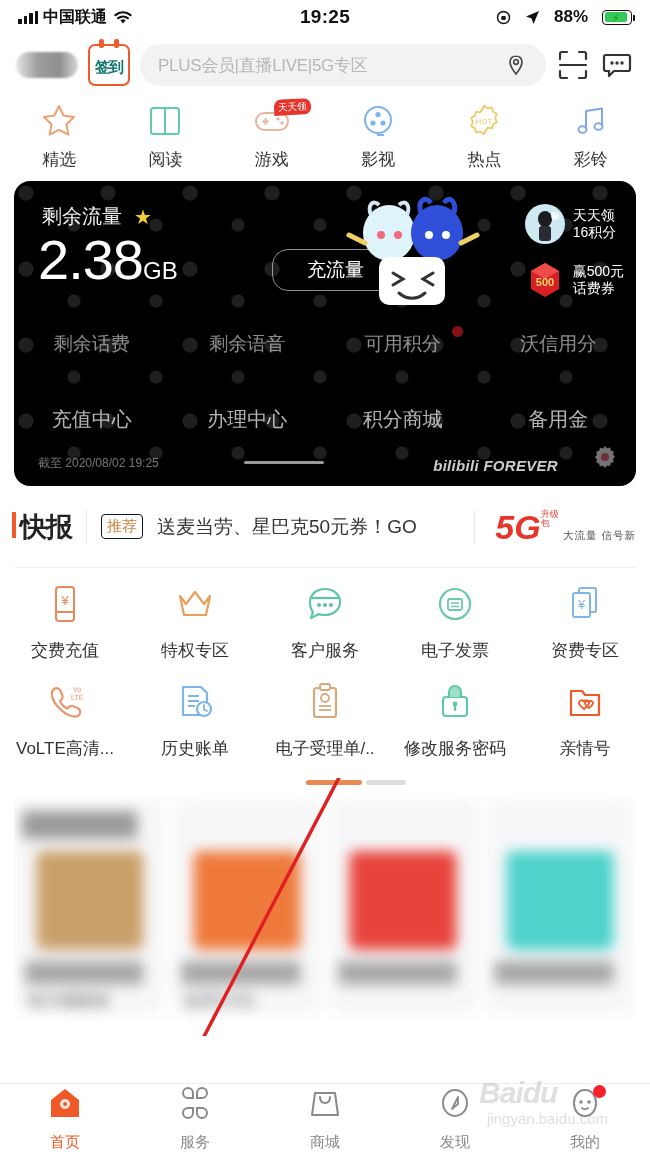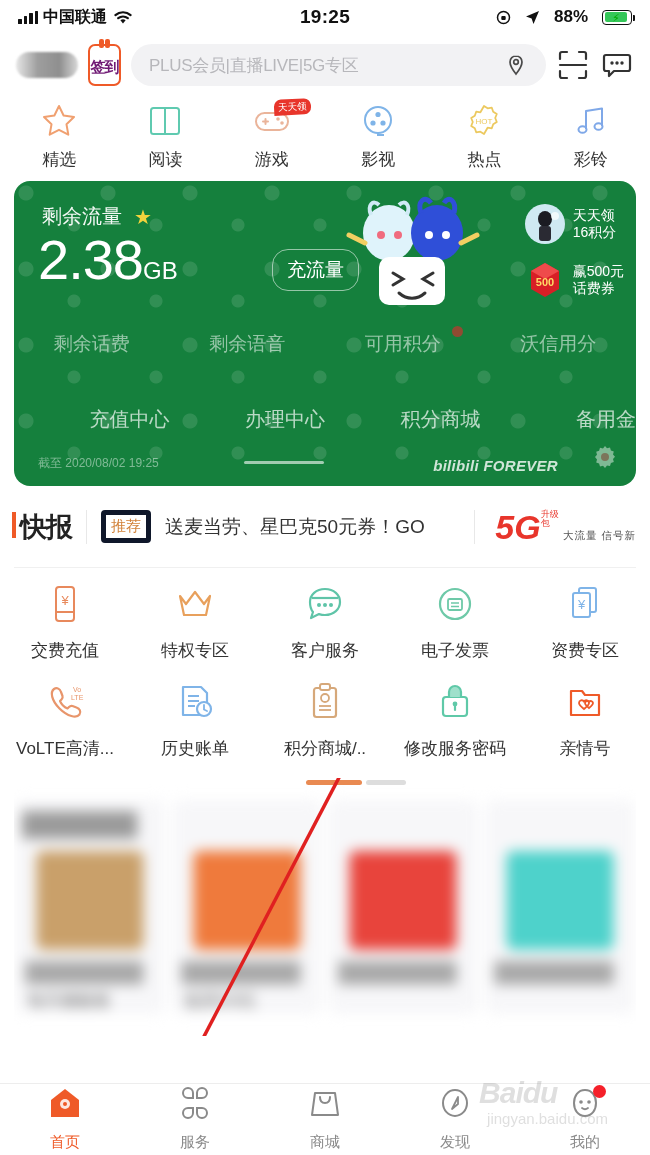--- a/index.html
+++ b/index.html
@@ -30,23 +30,23 @@
   .batt b{position:absolute;left:9px;top:1px;color:#0a0;font-size:11px;}
 
   
   .header{ height:62px; display:flex; align-items:center; padding:0 16px; gap:10px; }
   .user-pill{
     width:62px;height:26px;border-radius:13px;
     background:linear-gradient(90deg,#e6e6e6,#9e9e9e 35%,#8f8f8f 70%,#d8d8d8);
     filter:blur(1.2px); flex:0 0 auto;
   }
   .signin{
-    width:33px;height:42px;border:2.5px solid #ef5a28;border-radius:7px;
+    width:42px;height:42px;border:2.5px solid #ef5a28;border-radius:7px;
     position:relative;display:flex;align-items:center;justify-content:center;
-    color:#701a75;font-size:15px;font-weight:bold;flex:0 0 auto;
+    color:#0f766e;font-size:15px;font-weight:bold;flex:0 0 auto;
     background:#fff;
   }
   .signin:before,.signin:after{
     content:"";position:absolute;top:-7px;width:5px;height:9px;background:#ef5a28;border-radius:2px;
   }
   .signin:before{left:9px} .signin:after{right:9px}
   .signin span{ margin-top:4px; letter-spacing:-1px; }
   .searchbar{
     flex:1;height:42px;background:#f2f2f4;border-radius:21px;
     display:flex;align-items:center;padding:0 18px;gap:8px;
@@ -60,58 +60,58 @@
   .navitem .lbl{ font-size:17px; color:#333; }
   .badge-tt{
     position:absolute;top:-3px;left:52%;background:#e8352b;color:#fff;
     font-size:9.5px;padding:1.5px 4px;border-radius:7px 7px 7px 0;white-space:nowrap;
     transform:rotate(-3deg);
   }
 
   
   .card{
     margin:2px 14px 0;height:305px;border-radius:16px;
-    background:#15803d;position:relative;overflow:hidden;color:#fff;
+    background:#000000;position:relative;overflow:hidden;color:#fff;
   }
   .card .pattern{
     position:absolute;inset:0;opacity:.12;
     background-image:
       radial-gradient(circle at 12px 12px, #fff 7px, transparent 8px),
       radial-gradient(circle at 60px 44px, #fff 6px, transparent 7px);
     background-size:82px 76px, 82px 76px;
   }
   .c-title{ position:absolute;left:28px;top:22px;font-size:20px;opacity:.95;display:flex;align-items:center;gap:12px;}
   .star{ width:20px;height:20px;color:#ffd83d;font-size:20px;line-height:20px; }
   .c-value{ position:absolute;left:24px;top:46px;font-size:56px;font-weight:300;letter-spacing:-1px; }
   .c-value small{ font-size:24px;font-weight:400;letter-spacing:0; }
   .c-btn{
-    position:absolute;left:258px;top:68px;padding:7px 14px;
+    position:absolute;left:258px;top:68px;padding:7px 34px;
     border:1.5px solid rgba(255,255,255,.55);border-radius:16px;font-size:19px;
   }
   .c-mascots{ position:absolute;right:150px;top:8px;width:145px;height:130px; }
   .c-promos{ position:absolute;right:12px;top:22px;display:flex;flex-direction:column;gap:14px; }
   .promo{ display:flex;align-items:center;gap:7px; }
   .promo .pico{ width:42px;height:42px;border-radius:50%;flex:0 0 auto;overflow:hidden;position:relative; }
   .promo .ptxt{ font-size:14px;line-height:1.25;white-space:nowrap; }
   .c-stats{ position:absolute;left:0;right:0;top:150px;display:flex; }
   .c-stats div{ flex:1;text-align:center;font-size:19px;opacity:.55;position:relative; }
   .dot-red{ position:absolute;right:18px;top:-5px;width:11px;height:11px;background:#f5202a;border-radius:50%; }
   .c-links{ position:absolute;left:0;right:0;top:225px;display:flex; }
-  .c-links div{ flex:1;text-align:right;font-size:20px;opacity:.7; }
+  .c-links div{ flex:1;text-align:center;font-size:20px;opacity:.7; }
   .c-foot{ position:absolute;left:24px;bottom:14px;font-size:12px;opacity:.45; }
   .c-bili{ position:absolute;right:78px;bottom:12px;font-size:15px;font-weight:bold;font-style:italic;opacity:.8;letter-spacing:.3px; }
   .c-gear{ position:absolute;right:18px;bottom:12px;opacity:.45; }
   .c-dash{ position:absolute;left:230px;bottom:22px;width:80px;height:3px;background:rgba(255,255,255,.6);border-radius:2px; }
 
   
   .newsbar{ height:82px;margin:0 14px;display:flex;align-items:center;gap:14px;border-bottom:1px solid #f0f0f0; }
   .kuaibao{ font-size:27px;font-weight:bold;color:#222;letter-spacing:-1px;position:relative;padding-left:6px; }
   .kuaibao:before{content:"";position:absolute;left:-2px;top:3px;width:4px;height:26px;background:#ef5a28;}
   .vdiv{ width:1px;height:34px;background:#e8e8e8; }
-  .tuijian{ border:5px solid #0f172a;color:#d2833c;border-radius:4px;padding:2px 5px;font-size:15px;flex:0 0 auto;text-align:right; }
+  .tuijian{ border:1px solid #0f172a;color:#d2833c;border-radius:4px;padding:2px 5px;font-size:15px;flex:0 0 auto;text-align:right; }
   .newstxt{ flex:1;font-size:19px;color:#333;white-space:nowrap;overflow:hidden; }
   .fiveg{ flex:0 0 auto;text-align:center;padding-left:6px; }
   .fiveg .big{ font-size:34px;font-weight:bold;color:#e8352b;font-style:italic;line-height:1;display:inline-block; }
   .fiveg .sup{ font-size:9px;color:#e8352b;display:inline-block;vertical-align:top;line-height:1.1;text-align:left; }
   .fiveg .sub{ font-size:10.5px;color:#555;margin-top:3px;letter-spacing:1px; }
 
   
   .grid{ display:flex;flex-wrap:wrap;padding:14px 0 0; }
   .gitem{ width:20%;display:flex;flex-direction:column;align-items:center;gap:9px;margin-bottom:18px; }
   .gitem .glbl{ font-size:17px;color:#333;white-space:nowrap;max-width:125px;overflow:hidden;text-overflow:ellipsis;text-align:center; }
@@ -459,21 +459,21 @@
   <div class="gitem">
     <span>
       <svg width="44" height="44" viewBox="0 0 44 44">
           <rect x="11" y="8" width="22" height="29" rx="2.5" stroke="#d6a87a" stroke-width="2.2" fill="none"></rect>
           <rect x="17" y="4" width="10" height="6" rx="2" stroke="#d6a87a" stroke-width="2" fill="#fff"></rect>
           <circle cx="22" cy="18" r="4" stroke="#d6a87a" stroke-width="1.8" fill="none"></circle>
           <line x1="16" y1="26" x2="28" y2="26" stroke="#d6a87a" stroke-width="1.8"></line>
           <line x1="16" y1="30" x2="28" y2="30" stroke="#d6a87a" stroke-width="1.8"></line>
         </svg>
     </span>
-    <span class="glbl">积分商城/..</span>
+    <span class="glbl">电子受理单/..</span>
   </div>
   <div class="gitem">
     <span>
       <svg width="44" height="44" viewBox="0 0 44 44">
           <rect x="10" y="17" width="24" height="19" rx="3" stroke="#5fc9a8" stroke-width="2.2" fill="none"></rect>
           <path d="M16 17v-5a6 6 0 0112 0v5" stroke="#5fc9a8" stroke-width="2.2" fill="#9fe0cb"></path>
           <circle cx="22" cy="24" r="2.4" fill="#5fc9a8"></circle>
           <line x1="22" y1="25" x2="22" y2="30" stroke="#5fc9a8" stroke-width="2.2" stroke-linecap="round"></line>
         </svg>
     </span>

